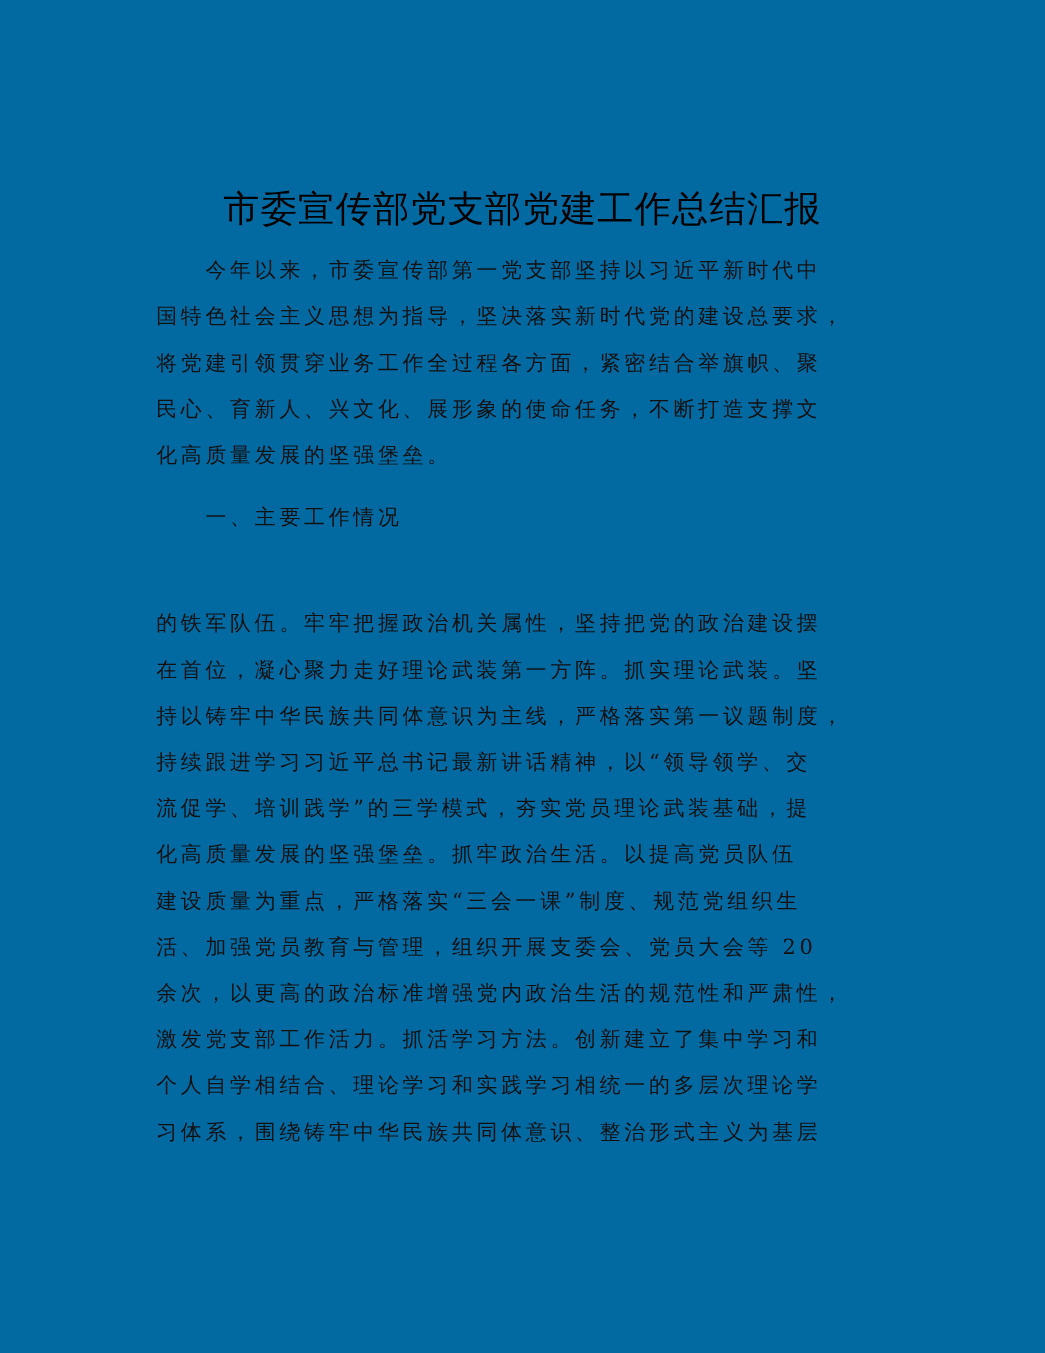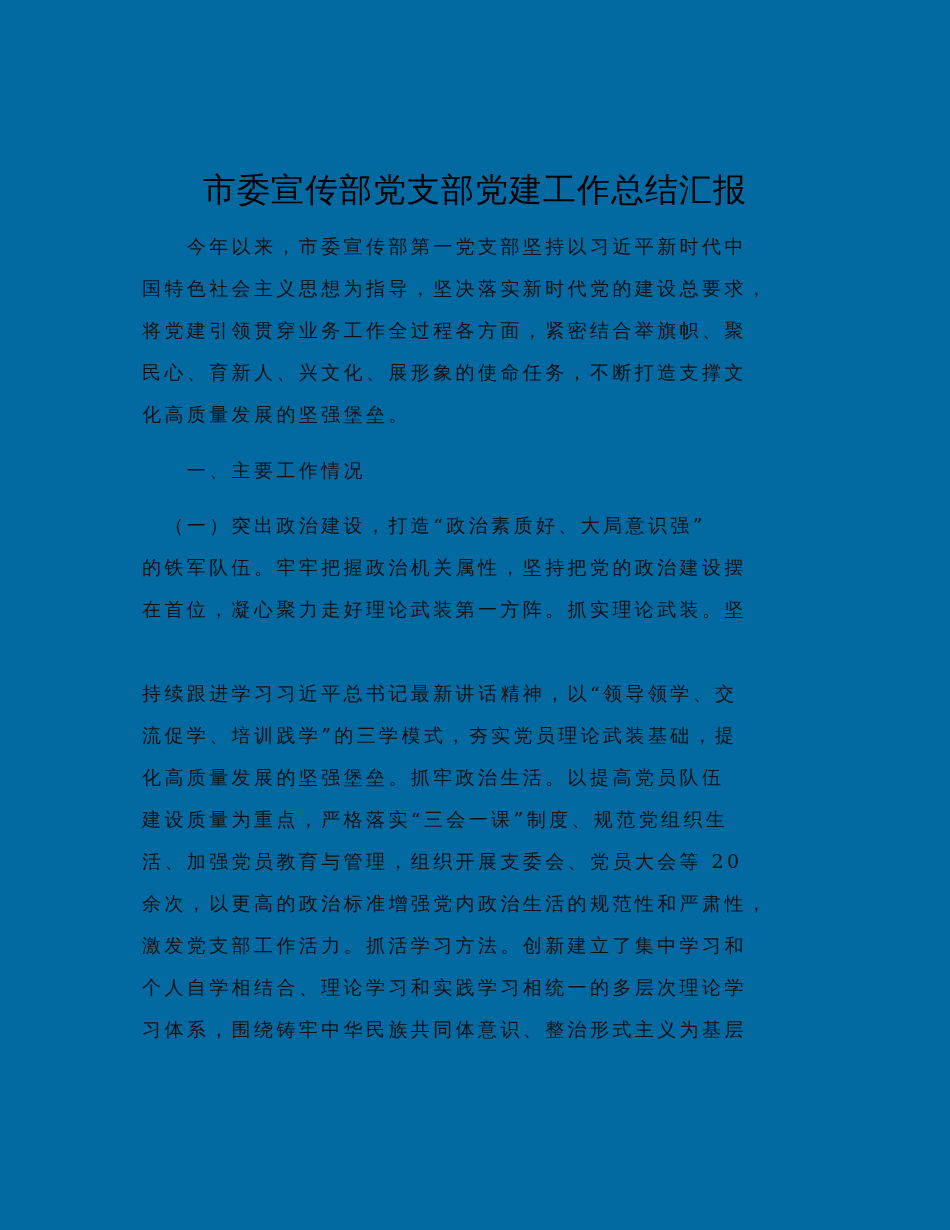--- a/index.html
+++ b/index.html
@@ -19,23 +19,23 @@
   <div class="title">市委宣传部党支部党建工作总结汇报</div>
 
   <div class="line" style="top:231px">　　今年以来，市委宣传部第一党支部坚持以习近平新时代中</div>
   <div class="line" style="top:273px">国特色社会主义思想为指导，坚决落实新时代党的建设总要求，</div>
   <div class="line" style="top:315px">将党建引领贯穿业务工作全过程各方面，紧密结合举旗帜、聚</div>
   <div class="line" style="top:357px">民心、育新人、兴文化、展形象的使命任务，不断打造支撑文</div>
   <div class="line" style="top:399px">化高质量发展的坚强堡垒。</div>
 
   <div class="line" style="top:455px">　　一、主要工作情况</div>
 
-  <div class="line" style="top:510px">　（一）突出政治建设，打造“政治素质好、大局意识强”</div>
   <div class="line" style="top:594px">在首位，凝心聚力走好理论武装第一方阵。抓实理论武装。坚</div>
   <div class="line" style="top:552px">的铁军队伍。牢牢把握政治机关属性，坚持把党的政治建设摆</div>
+  <div class="line" style="top:636px">持以铸牢中华民族共同体意识为主线，严格落实第一议题制度，</div>
   <div class="line" style="top:678px">持续跟进学习习近平总书记最新讲话精神，以“领导领学、交</div>
   <div class="line" style="top:720px">流促学、培训践学”的三学模式，夯实党员理论武装基础，提</div>
   <div class="line" style="top:762px">化高质量发展的坚强堡垒。抓牢政治生活。以提高党员队伍</div>
   <div class="line" style="top:804px">建设质量为重点，严格落实“三会一课”制度、规范党组织生</div>
   <div class="line" style="top:846px">活、加强党员教育与管理，组织开展支委会、党员大会等 20</div>
   <div class="line" style="top:888px">余次，以更高的政治标准增强党内政治生活的规范性和严肃性，</div>
   <div class="line" style="top:930px">激发党支部工作活力。抓活学习方法。创新建立了集中学习和</div>
   <div class="line" style="top:972px">个人自学相结合、理论学习和实践学习相统一的多层次理论学</div>
   <div class="line" style="top:1014px">习体系，围绕铸牢中华民族共同体意识、整治形式主义为基层</div>
 </div>

